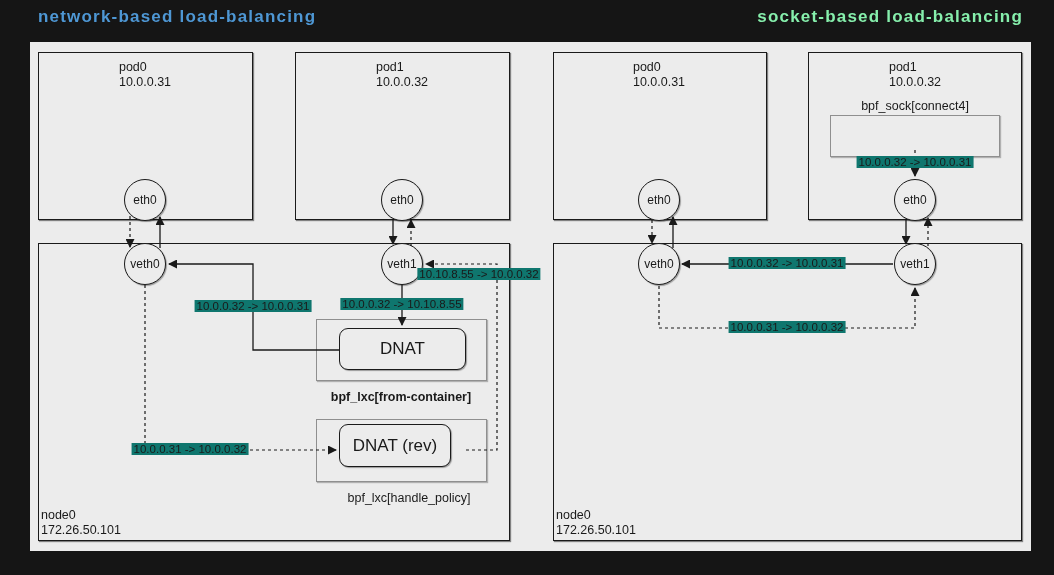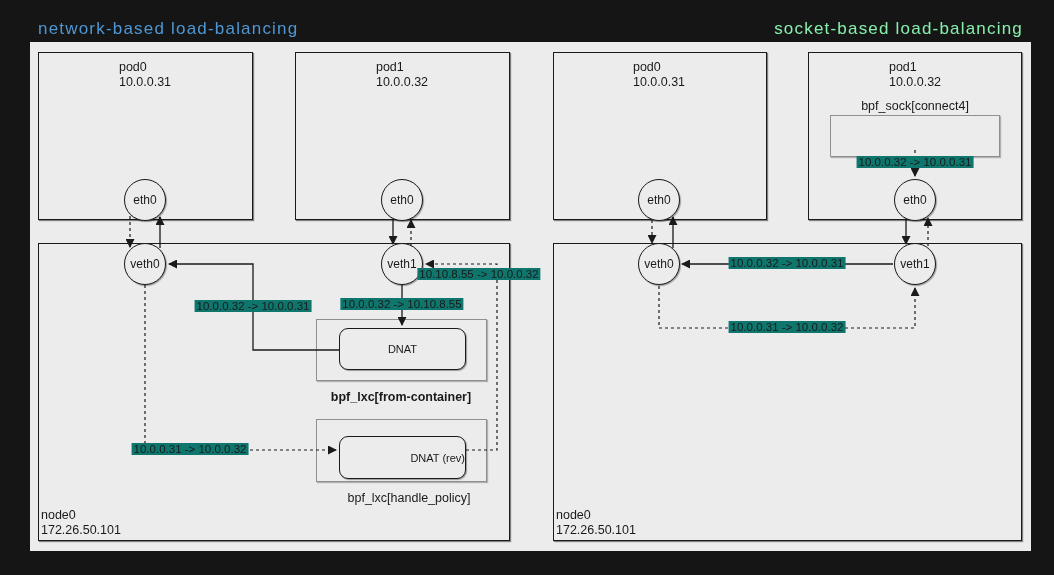--- a/index.html
+++ b/index.html
@@ -3,22 +3,22 @@
 <meta charset="utf-8">
 <style>
   html,body{margin:0;padding:0;}
   body{
     width:1054px;height:575px;position:relative;overflow:hidden;
     background:#151515;
     font-family:"Liberation Sans", sans-serif;
     color:#1a1a1a;
   }
   .title{
-    position:absolute;top:7px;font-size:17px;font-weight:400;
-    letter-spacing:1.2px;white-space:nowrap;margin-top:12px;
+    position:absolute;top:7px;font-size:17px;font-weight:700;
+    letter-spacing:1.2px;white-space:nowrap;
   }
   #title-left{left:38px;}
   #title-right{right:31px;}
   .canvas{
     position:absolute;left:30px;top:42px;width:1001px;height:509px;
     background:#ececec;
   }
   .box{
     position:absolute;border:1px solid #1a1a1a;background:#ececec;
     box-shadow:1px 1px 1px rgba(0,0,0,0.45);
@@ -26,21 +26,21 @@
   }
   .bpfbox{
     position:absolute;border:1px solid #8f8f8f;background:transparent;
     box-shadow:1px 1px 1px rgba(0,0,0,0.25);
     box-sizing:border-box;
   }
   .rounded{
     position:absolute;border:1px solid #1a1a1a;border-radius:9px;background:#ececec;
     box-shadow:1px 1px 1px rgba(0,0,0,0.35);
     box-sizing:border-box;display:flex;align-items:center;justify-content:center;
-    font-size:11px;
+    font-size:17px;
   }
   .circle{
     position:absolute;width:42px;height:42px;border-radius:50%;
     border:1px solid #1a1a1a;background:#ececec;
     box-shadow:1px 1px 1px rgba(0,0,0,0.35);
     box-sizing:border-box;display:flex;align-items:center;justify-content:center;
     font-size:12px;
   }
   .podlabel{
     position:absolute;text-align:left;font-size:12.5px;line-height:15px;
@@ -76,21 +76,21 @@
   <div class="box" style="left:778px;top:10px;width:214px;height:168px;"></div>
   <div class="box" style="left:523px;top:201px;width:469px;height:298px;"></div>
 
   <div class="bpfbox" style="left:286px;top:277px;width:171px;height:62px;"></div>
   <div class="rounded" style="left:309px;top:286px;width:127px;height:42px;">
     <span>DNAT</span>
   </div>
   <div class="caption" style="left:371px;top:348px;font-weight:bold;">bpf_lxc[from-container]</div>
 
   <div class="bpfbox" style="left:286px;top:377px;width:171px;height:63px;"></div>
-  <div class="rounded" style="left:309px;top:394px;width:127px;height:43px;justify-content:flex-end;">
+  <div class="rounded" style="left:309px;top:382px;width:112px;height:43px;">
     <span>DNAT (rev)</span>
   </div>
   <div class="caption" style="left:371px;top:449px;padding-left:16px;">bpf_lxc[handle_policy]</div>
 
   <div class="caption" style="left:885px;top:57px;">bpf_sock[connect4]</div>
   <div class="bpfbox" style="left:800px;top:73px;width:170px;height:42px;"></div>
 
   <div class="circle" style="left:94px;top:137px;">
       <span>eth0</span>
     </div>

